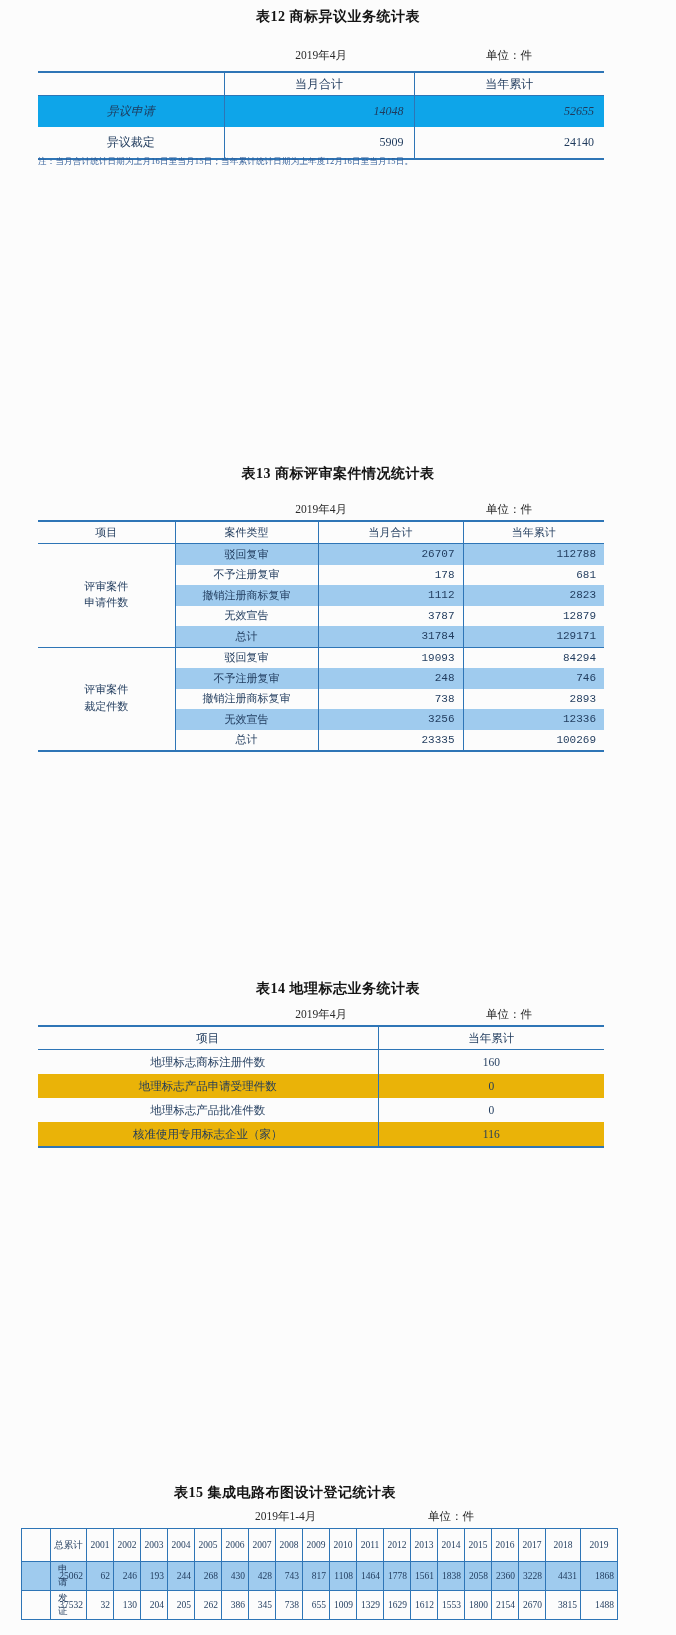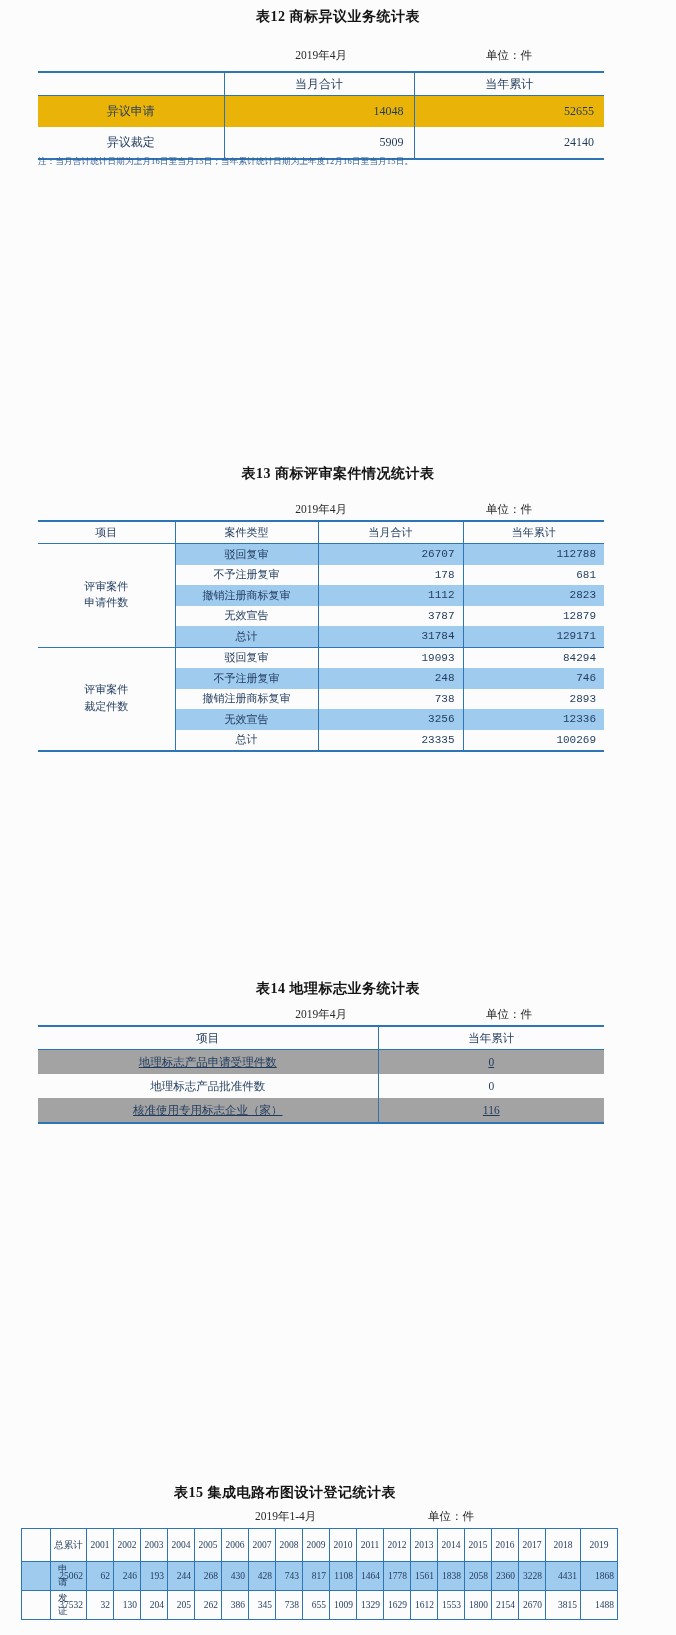--- a/index.html
+++ b/index.html
@@ -26,21 +26,21 @@
   table{border-collapse:collapse;table-layout:fixed;}
 
   
   .t12{position:absolute;left:38px;top:71px;width:566px;font-size:12px;
        border-top:2px solid #2e75b6;border-bottom:2px solid #2e75b6;}
   .t12 thead td{height:20px;text-align:center;border-bottom:1.5px solid #2e75b6;}
   .t12 tbody td{height:29px;}
   .t12 td.vline{border-left:1px solid #2e75b6;}
   .t12 td.lbl{text-align:center;}
   .t12 td.num{text-align:right;padding-right:10px;}
-  .t12 tr.hl td{background:#eab308;}
+  .t12 tr.hl td{background:#0ea5e9;font-style:italic;}
 
   .note{position:absolute;left:38px;top:156px;font-size:8.5px;color:#2e5b97;letter-spacing:.2px;}
 
   
   .t13{position:absolute;left:38px;top:520px;width:566px;font-size:11px;
        border-top:2px solid #2e75b6;border-bottom:2px solid #2e75b6;}
   .t13 thead td{height:19px;text-align:center;border-bottom:1.5px solid #2e75b6;}
   .t13 tbody td{height:18.5px;font-family:Liberation Mono, monospace;}
   .t13 td.vline{border-left:1px solid #2e75b6;margin-top:12px;}
   .t13 td.type{text-align:center;}
@@ -49,21 +49,21 @@
   .t13 td.glabel span{display:block;}
   .t13 tr.hl td:not(.glabel){background:#9fcbee;}
   .t13 tr.gstart td{border-top:1.5px solid #2e75b6;}
 
   
   .t14{position:absolute;left:38px;top:1025px;width:566px;font-size:11.5px;
        border-top:2px solid #2e75b6;border-bottom:2px solid #2e75b6;}
   .t14 thead td{height:20px;text-align:center;border-bottom:1.5px solid #2e75b6;}
   .t14 tbody td{height:22px;text-align:center;}
   .t14 td.vline{border-left:1px solid #2e75b6;}
-  .t14 tr.hl td{background:#a3a3a3;text-decoration:underline;}
+  .t14 tr.hl td{background:#eab308;}
 
   
   .t15{position:absolute;left:21px;top:1528px;width:596px;font-size:9.5px;
        border:1.5px solid #2e75b6;}
   .t15 td{border:1px solid #2e75b6;}
   .t15 thead td{height:30px;text-align:center;}
   .t15 tbody td{height:26px;text-align:right;padding-right:3px;}
   .t15 tbody td.lbl{padding-right:0;padding-left:36px;}
   .t15 tr.hl td{background:#9fcbee;}
 </style>
@@ -204,20 +204,24 @@
         <col style="width:340px">
         <col style="width:226px">
       </colgroup>
     <thead>
       <tr>
         <td>项目</td>
         <td class="vline">当年累计</td>
       </tr>
     </thead>
     <tbody>
+      <tr>
+        <td>地理标志商标注册件数</td>
+        <td class="vline">160</td>
+      </tr>
       <tr class="hl">
         <td>地理标志产品申请受理件数</td>
         <td class="vline">0</td>
       </tr>
       <tr>
         <td>地理标志产品批准件数</td>
         <td class="vline">0</td>
       </tr>
       <tr class="hl">
         <td>核准使用专用标志企业（家）</td>

